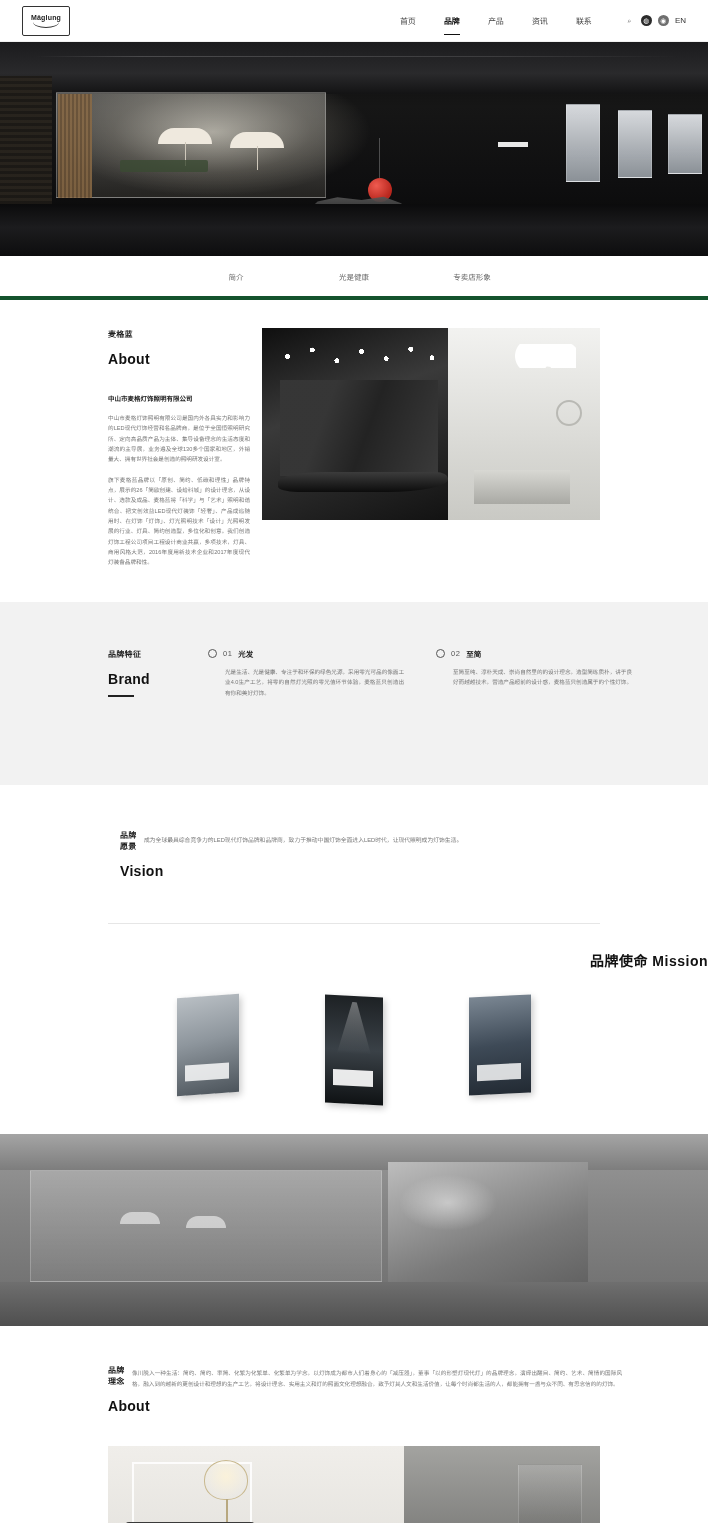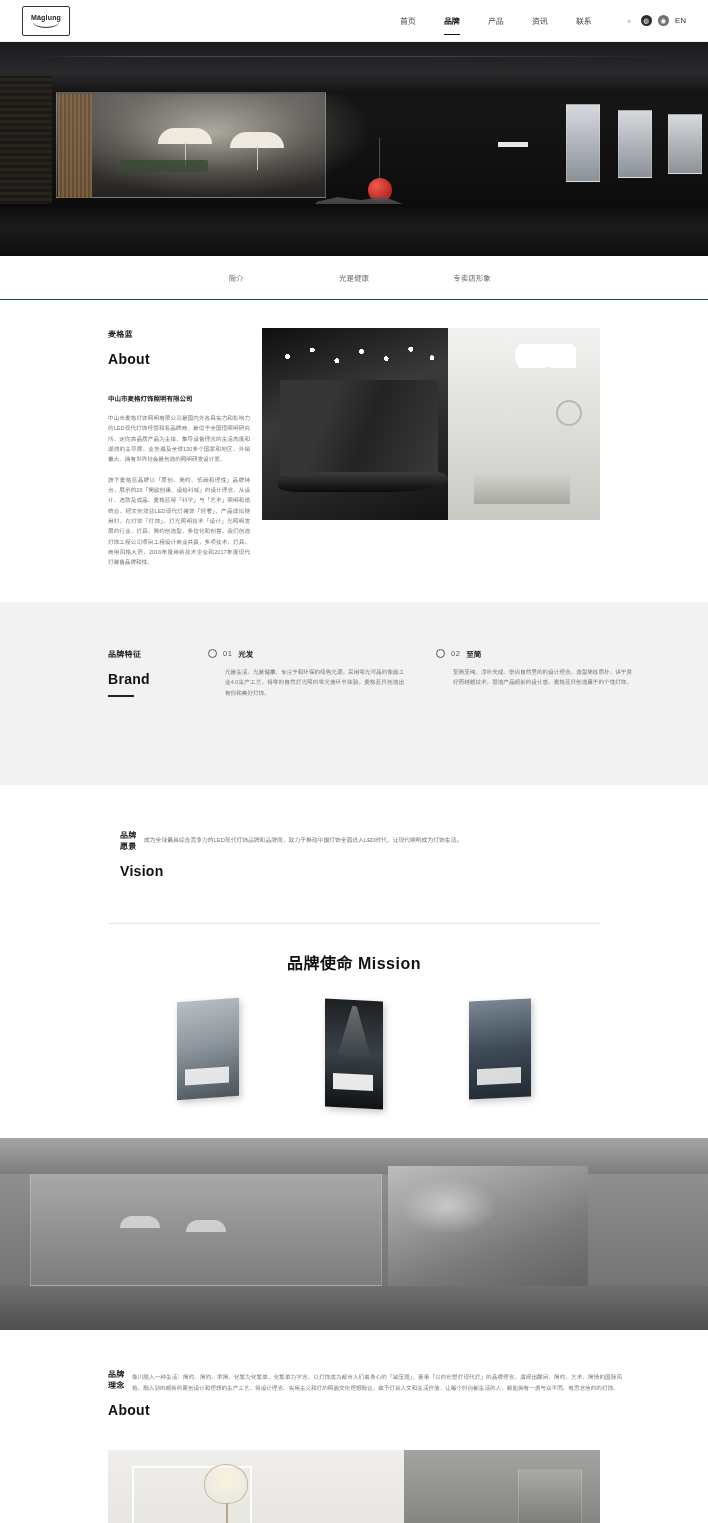--- a/index.html
+++ b/index.html
@@ -154,21 +154,21 @@
     opacity: .9;
   }
 
   
   .subnav {
     height: 44px;
     display: flex;
     align-items: center;
     justify-content: center;
     gap: 0;
-    border-bottom: 1px solid #14532d;
+    border-bottom: 4px solid #14532d;
     background: #fff;
   }
   .subnav-item {
     font-size: 7.5px;
     color: #6a6a6a;
     width: 118px;
     text-align: center;
     cursor: pointer;
   }
 
@@ -272,21 +272,21 @@
   }
   .vision-left { width: 132px; padding-left: 108px; }
   .vision-text {
     font-size: 5.8px; color: #777; line-height: 1.9; padding-right: 96px; padding-top: 6px;
     flex: 1;
   }
   .divider-line { width: 492px; height: 1px; background: #e6e6e6; margin: 18px auto 0; }
 
   
   .mission { padding: 26px 0 30px; background: #fff; text-align: center; }
-  .mission-title { font-size: 16px; color: #111; font-weight: bold; letter-spacing: .5px; }
+  .mission-title { font-size: 14px; color: #111; font-weight: bold; letter-spacing: .5px; text-align: right; }
   .mission-row {
     margin-top: 26px;
     display: flex; justify-content: center; align-items: flex-start; gap: 86px;
   }
   .poster { width: 62px; height: 98px; position: relative; }
   .poster .sheet {
     position: absolute; inset: 0;
     box-shadow: 2px 3px 7px rgba(0,0,0,.22);
   }
   .poster1 .sheet {

